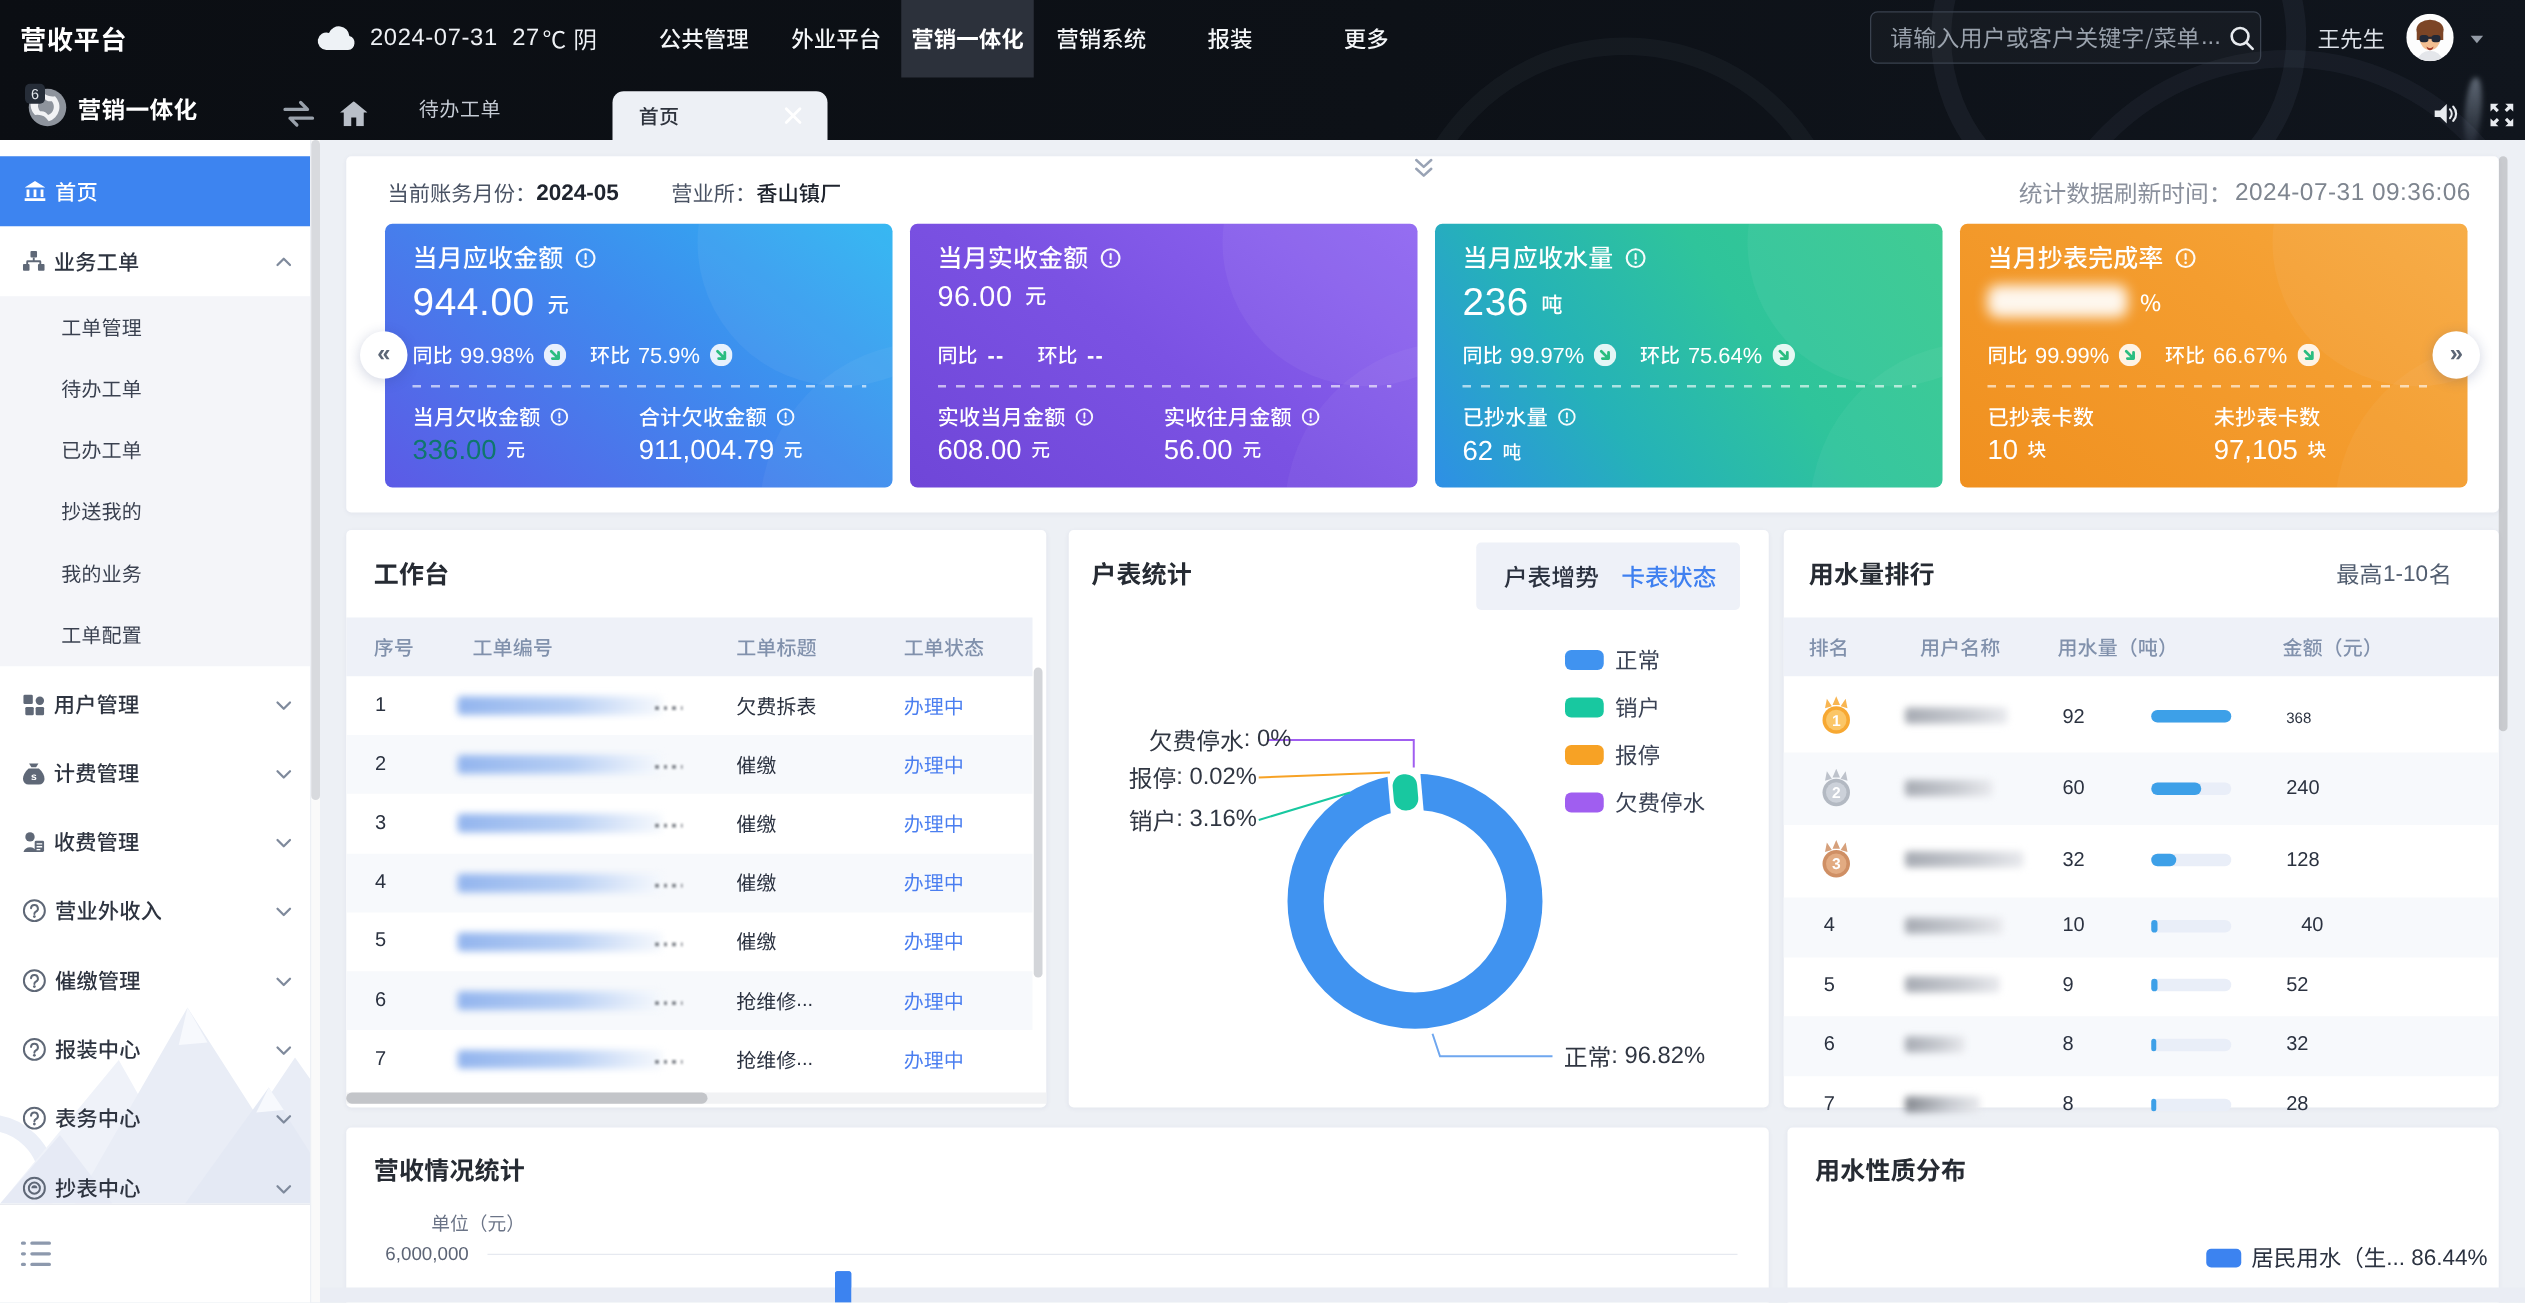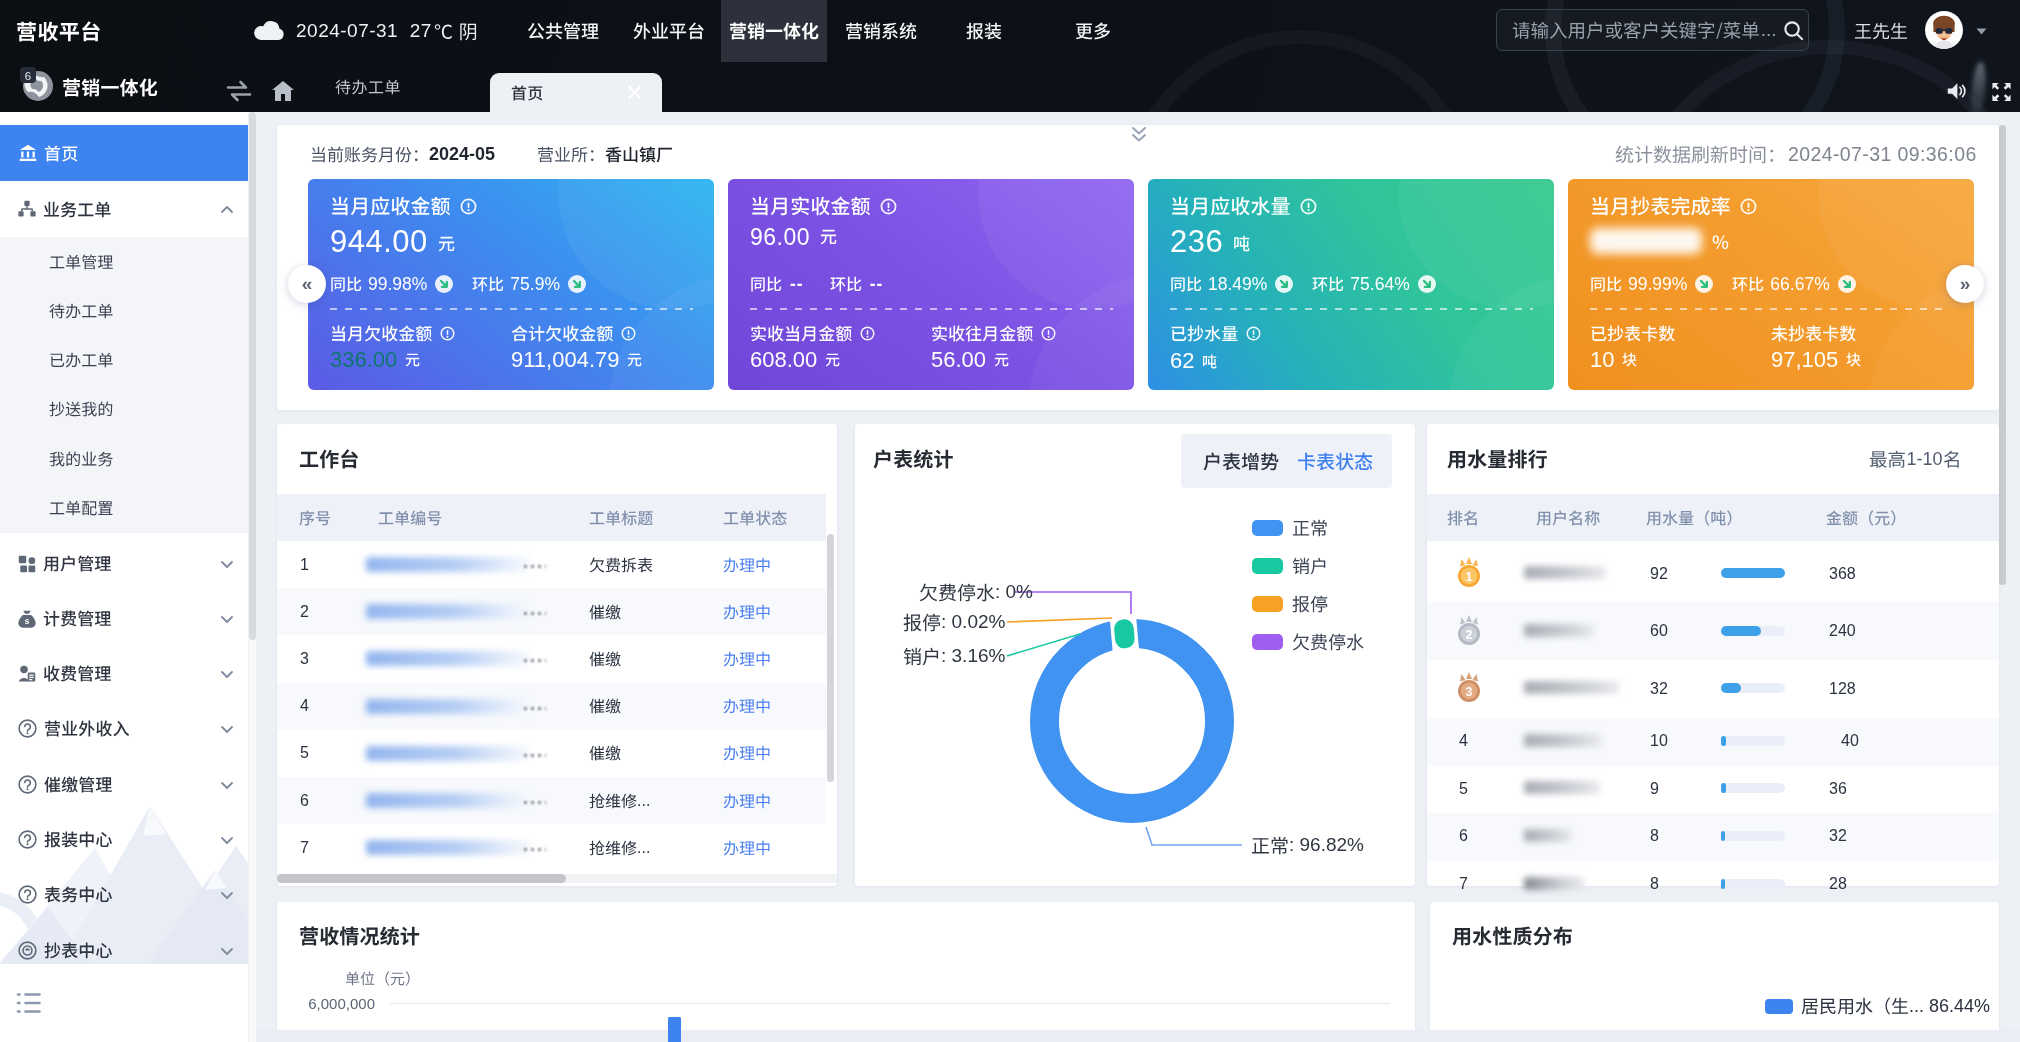--- a/index.html
+++ b/index.html
@@ -851,21 +851,21 @@
     <span style="width:10px"></span>
     <svg class="zh" style="vertical-align:-2.04px;" width="17.0" height="17" viewBox="0 -880 1000 1000" fill="#fff">
       <use href="#g500_5428"></use>
     </svg>
   </div>
 <div class="rowflex" style="left:1170px;top:270px;height:28px;color:#fff">
     <svg class="zh" style="vertical-align:-1.92px;" width="32.0" height="16" viewBox="0 -880 2000 1000" fill="#fff">
       <use href="#g500_540c"></use>
       <use href="#g500_6bd4" x="1000"></use>
     </svg>
-    <span style="font-size:17.5px;font-weight:500;margin-left:6px">18.49%</span>
+    <span style="font-size:17.5px;font-weight:500;margin-left:6px">99.97%</span>
     <svg style="margin-left:8px" width="18" height="18" viewBox="0 0 24 24">
       <circle cx="12" cy="12" r="12" fill="rgba(255,255,255,.88)"></circle>
       <path d="M8 8 L14.8 14.8 M15.8 9.2 L15.8 15.8 L9.2 15.8" stroke="#2bbd80" stroke-width="3" fill="none" stroke-linecap="round" stroke-linejoin="round"></path>
     </svg>
     <span style="width:19px"></span>
     <svg class="zh" style="vertical-align:-1.92px;" width="32.0" height="16" viewBox="0 -880 2000 1000" fill="#fff">
       <use href="#g500_73af"></use>
       <use href="#g500_6bd4" x="1000"></use>
     </svg>
     <span style="font-size:17.5px;font-weight:500;margin-left:6px">75.64%</span>
@@ -1306,21 +1306,21 @@
     <circle cx="14" cy="21" r="8.2" fill="#fbc667"></circle>
     <text x="14" y="25.6" font-size="12.5" font-weight="bold" fill="#fff" text-anchor="middle" font-family="Liberation Sans">1</text>
   </svg>
 <div class="abs" style="left:1524px;top:566px;width:82px;height:13px;border-radius:3px;background:linear-gradient(90deg,#a7abb3,#c9ccd2 60%,#e9eaee);filter:blur(3px)"></div>
 <div class="rowflex" style="left:1650px;top:545px;height:57px;">
     <span style="font-size:16px;color:#2b3240">92</span>
   </div>
 <div class="abs" style="left:1721px;top:568px;width:64px;height:10px;border-radius:5px;background:#e9eef8"></div>
 <div class="abs" style="left:1721px;top:568px;width:64px;height:10px;border-radius:5px;background:#3da0e8"></div>
 <div class="rowflex" style="left:1829px;top:545px;height:57px;">
-    <span style="font-size:16px;color:#2b3240">368</span>
+    <span style="font-size:12px;color:#2b3240">368</span>
   </div>
 <div class="abs" style="left:1427px;top:602px;width:572px;height:58px;background:#f7f9fc"></div>
 <svg class="abs" style="left:1455px;top:613px" width="28" height="36" viewBox="0 0 28 36">
     <path d="M14 2 L17 9 L11 9z M6.5 4 L10.5 10 L5 11.5z M21.5 4 L17.5 10 L23 11.5z" fill="#b3b9c2" opacity=".85"></path>
     <circle cx="14" cy="21" r="11" fill="#b3b9c2"></circle>
     <circle cx="14" cy="21" r="8.2" fill="#ccd1d9"></circle>
     <text x="14" y="25.6" font-size="12.5" font-weight="bold" fill="#fff" text-anchor="middle" font-family="Liberation Sans">2</text>
   </svg>
 <div class="abs" style="left:1524px;top:624px;width:70px;height:13px;border-radius:3px;background:linear-gradient(90deg,#a7abb3,#c9ccd2 60%,#e9eaee);filter:blur(3px)"></div>
 <div class="rowflex" style="left:1650px;top:602px;height:57px;">
@@ -1362,21 +1362,21 @@
 <div class="rowflex" style="left:1459px;top:765px;height:47px;">
     <span style="font-size:16px;color:#2b3240">5</span>
   </div>
 <div class="abs" style="left:1524px;top:781px;width:76px;height:13px;border-radius:3px;background:linear-gradient(90deg,#a7abb3,#c9ccd2 60%,#e9eaee);filter:blur(3px)"></div>
 <div class="rowflex" style="left:1650px;top:765px;height:47px;">
     <span style="font-size:16px;color:#2b3240">9</span>
   </div>
 <div class="abs" style="left:1721px;top:783px;width:64px;height:10px;border-radius:5px;background:#e9eef8"></div>
 <div class="abs" style="left:1721px;top:783px;width:5px;height:10px;border-radius:5px;background:#3da0e8"></div>
 <div class="rowflex" style="left:1829px;top:765px;height:47px;">
-    <span style="font-size:16px;color:#2b3240">36</span>
+    <span style="font-size:16px;color:#2b3240">52</span>
   </div>
 <div class="abs" style="left:1427px;top:813px;width:572px;height:48px;background:#f7f9fc"></div>
 <div class="rowflex" style="left:1459px;top:812px;height:47px;">
     <span style="font-size:16px;color:#2b3240">6</span>
   </div>
 <div class="abs" style="left:1524px;top:829px;width:48px;height:13px;border-radius:3px;background:linear-gradient(90deg,#a7abb3,#c9ccd2 60%,#e9eaee);filter:blur(3px)"></div>
 <div class="rowflex" style="left:1650px;top:812px;height:47px;">
     <span style="font-size:16px;color:#2b3240">8</span>
   </div>
 <div class="abs" style="left:1721px;top:831px;width:64px;height:10px;border-radius:5px;background:#e9eef8"></div>

